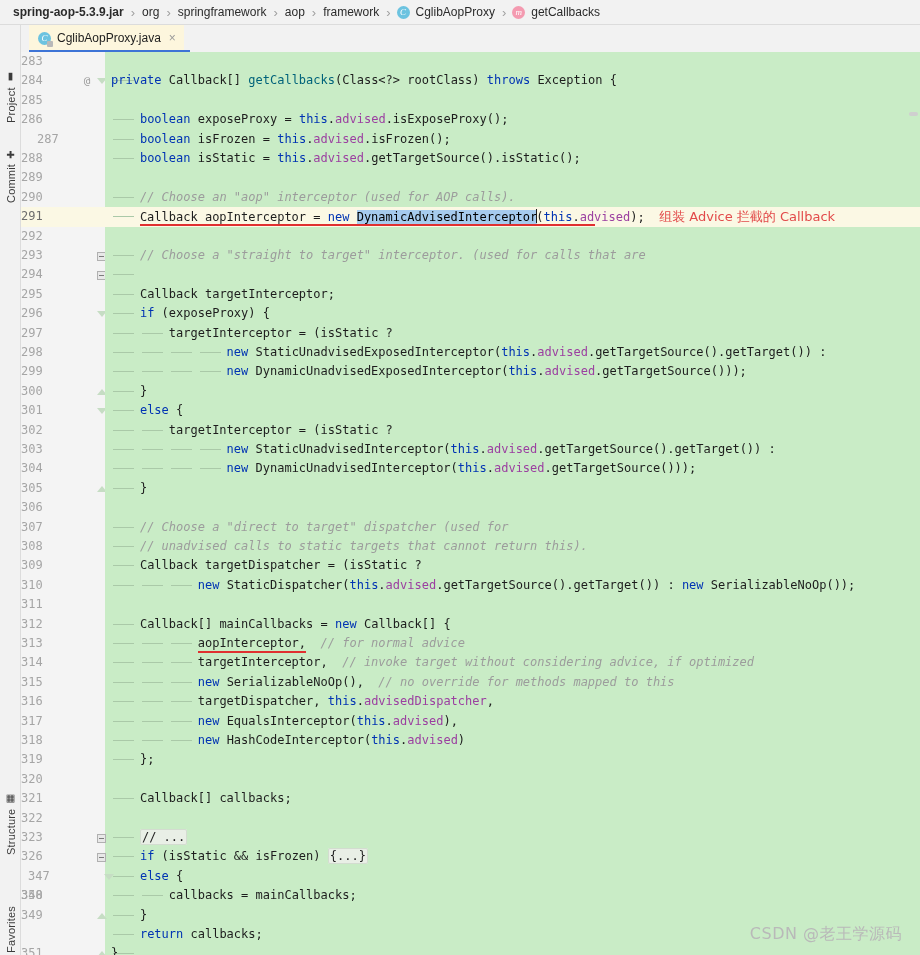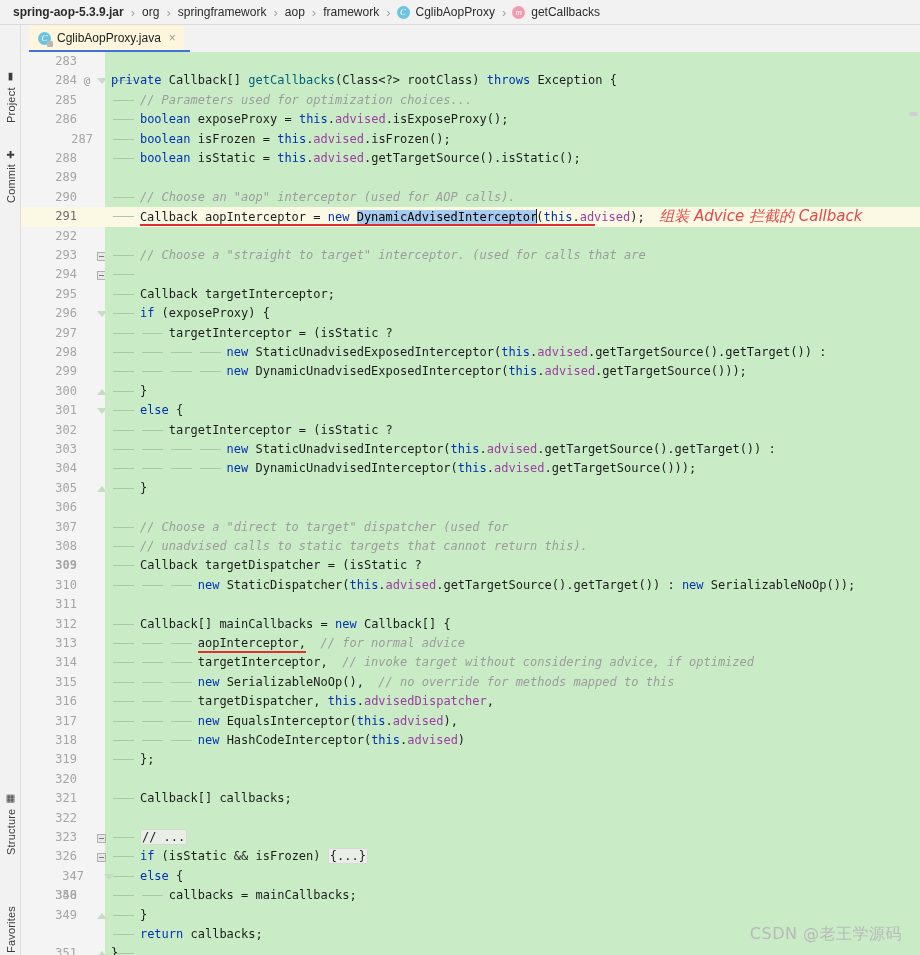--- a/index.html
+++ b/index.html
@@ -90,21 +90,21 @@
     background:#c9ecc6;
   }
   .row{
     position:relative;height:19.4px;line-height:19.4px;
     font-family:"DejaVu Sans Mono",monospace;font-size:12px;
     white-space:pre;
   }
   .row.cur{background:#fbf8e4;}
   .row.cur .ln{color:#6d6d6d;}
   .ln{
-    position:absolute;left:0;width:56px;text-align:right;
+    position:absolute;left:0;width:56px;text-align:left;
     color:#a5a5a5;font-family:"DejaVu Sans Mono",monospace;font-size:12px;
   }
   .at{
     position:absolute;left:60px;width:12px;text-align:center;
     color:#9a9a9a;font-size:11px;
   }
   .fold{
     position:absolute;left:76px;top:6px;width:9px;height:9px;
   }
   .fold.minus{
@@ -124,21 +124,21 @@
   .txt{font-family:"DejaVu Sans Mono",monospace;font-size:12px;color:#1d1d1d;}
   .kw{color:#0033b3;}
   .fld{color:#9b3fa0;}
   .mth{color:#00627a;}
   .cmt{color:#9c9c9c;font-style:italic;}
   .sel{background:#a6cbee;}
   .caret{
     display:inline-block;width:1px;height:14px;background:#1d1d1d;
     vertical-align:-2px;margin:0 -1px;
   }
-  .zh{color:#e24a4a;font-family:"DejaVu Sans",sans-serif;font-size:15px;font-style:italic;}
+  .zh{color:#e24a4a;font-family:"DejaVu Sans",sans-serif;font-size:13px;}
   .folded{
     background:#e9efe6;border:1px solid #d3dcd0;border-radius:2px;padding:0 1px;
     color:#1d1d1d;
   }
   .uline{
     position:absolute;height:2px;background:#e03030;
   }
 
   
   .watermark{
@@ -235,21 +235,21 @@
         <div class="row" style="position: absolute; left: 0px; top: 310.4px; width: 84px;"><span class="ln">299</span></div>
         <div class="row" style="position: absolute; left: 0px; top: 329.8px; width: 84px;"><span class="ln">300</span><span class="fold tri-up"></span></div>
         <div class="row" style="position: absolute; left: 0px; top: 349.2px; width: 84px;"><span class="ln">301</span><span class="fold tri-down"></span></div>
         <div class="row" style="position: absolute; left: 0px; top: 368.6px; width: 84px;"><span class="ln">302</span></div>
         <div class="row" style="position: absolute; left: 0px; top: 388px; width: 84px;"><span class="ln">303</span></div>
         <div class="row" style="position: absolute; left: 0px; top: 407.4px; width: 84px;"><span class="ln">304</span></div>
         <div class="row" style="position: absolute; left: 0px; top: 426.8px; width: 84px;"><span class="ln">305</span><span class="fold tri-up"></span></div>
         <div class="row" style="position: absolute; left: 0px; top: 446.2px; width: 84px;"><span class="ln">306</span></div>
         <div class="row" style="position: absolute; left: 0px; top: 465.6px; width: 84px;"><span class="ln">307</span></div>
         <div class="row" style="position: absolute; left: 0px; top: 485px; width: 84px;"><span class="ln">308</span></div>
-        <div class="row" style="position: absolute; left: 0px; top: 504.4px; width: 84px; font-weight: bold;"><span class="ln">309</span></div>
+        <div class="row" style="position: absolute; left: 0px; top: 504.4px; width: 84px;"><span class="ln">309</span></div>
         <div class="row" style="position: absolute; left: 0px; top: 523.8px; width: 84px;"><span class="ln">310</span></div>
         <div class="row" style="position: absolute; left: 0px; top: 543.2px; width: 84px;"><span class="ln">311</span></div>
         <div class="row" style="position: absolute; left: 0px; top: 562.6px; width: 84px;"><span class="ln">312</span></div>
         <div class="row" style="position: absolute; left: 0px; top: 582px; width: 84px;"><span class="ln">313</span></div>
         <div class="row" style="position: absolute; left: 0px; top: 601.4px; width: 84px;"><span class="ln">314</span></div>
         <div class="row" style="position: absolute; left: 0px; top: 620.8px; width: 84px;"><span class="ln">315</span></div>
         <div class="row" style="position: absolute; left: 0px; top: 640.2px; width: 84px;"><span class="ln">316</span></div>
         <div class="row" style="position: absolute; left: 0px; top: 659.6px; width: 84px;"><span class="ln">317</span></div>
         <div class="row" style="position: absolute; left: 0px; top: 679px; width: 84px;"><span class="ln">318</span></div>
         <div class="row" style="position: absolute; left: 0px; top: 698.4px; width: 84px;"><span class="ln">319</span></div>
@@ -260,21 +260,20 @@
         <div class="row" style="position: absolute; left: 0px; top: 795.4px; width: 84px;"><span class="ln">326</span><span class="fold minus"></span></div>
         <div class="row" style="position: absolute; left: 7px; top: 814.8px; width: 84px;"><span class="ln">347</span><span class="fold tri-down"></span></div>
         <div class="row" style="position: absolute; left: 0px; top: 834.2px; width: 84px;"><span class="ln">348</span></div>
         <div class="row" style="position: absolute; left: 0px; top: 853.6px; width: 84px;"><span class="ln">349</span><span class="fold tri-up"></span></div>
         <div class="row" style="position: absolute; left: 0px; top: 834px; width: 84px;"><span class="ln">350</span></div>
         <div class="row" style="position: absolute; left: 0px; top: 892.4px; width: 84px;"><span class="ln">351</span><span class="fold tri-up"></span></div>
       </div>
     <div class="code-area" id="code-area">
         <div class="row" style="position: absolute; left: 0px; top: 0px; right: 0px; padding-left: 6px;"><span style="position:relative;"></span></div>
         <div class="row" style="position: absolute; left: 0px; top: 19.4px; right: 0px; padding-left: 6px;"><span style="position:absolute;left:8px;top:9px;width:20.88px;height:1px;background:#aac9a8;"></span><span style="position:relative;"><span class="kw">private</span><span class="txt"> </span><span class="txt">Callback</span><span class="txt">[]</span><span class="txt"> </span><span class="mth">getCallbacks</span><span class="txt">(</span><span class="txt">Class</span><span class="txt">&lt;?&gt;</span><span class="txt"> </span><span class="txt">rootClass</span><span class="txt">)</span><span class="txt"> </span><span class="kw">throws</span><span class="txt"> </span><span class="txt">Exception</span><span class="txt"> </span><span class="txt">{</span></span></div>
-        <div class="row" style="position: absolute; left: 0px; top: 38.8px; right: 0px; padding-left: 6px;"><span style="position:absolute;left:8px;top:9px;width:20.88px;height:1px;background:#aac9a8;"></span><span style="position:relative;"><span class="txt">    </span><span class="cmt">// Parameters used for optimization choices...</span></span></div>
         <div class="row" style="position: absolute; left: 0px; top: 58.2px; right: 0px; padding-left: 6px;"><span style="position:absolute;left:8px;top:9px;width:20.88px;height:1px;background:#aac9a8;"></span><span style="position:relative;"><span class="txt">    </span><span class="kw">boolean</span><span class="txt"> </span><span class="txt">exposeProxy</span><span class="txt"> </span><span class="txt">=</span><span class="txt"> </span><span class="kw">this</span><span class="txt">.</span><span class="fld">advised</span><span class="txt">.</span><span class="txt">isExposeProxy</span><span class="txt">();</span></span></div>
         <div class="row" style="position: absolute; left: 0px; top: 77.6px; right: 0px; padding-left: 6px;"><span style="position:absolute;left:8px;top:9px;width:20.88px;height:1px;background:#aac9a8;"></span><span style="position:relative;"><span class="txt">    </span><span class="kw">boolean</span><span class="txt"> </span><span class="txt">isFrozen</span><span class="txt"> </span><span class="txt">=</span><span class="txt"> </span><span class="kw">this</span><span class="txt">.</span><span class="fld">advised</span><span class="txt">.</span><span class="txt">isFrozen</span><span class="txt">();</span></span></div>
         <div class="row" style="position: absolute; left: 0px; top: 97px; right: 0px; padding-left: 6px;"><span style="position:absolute;left:8px;top:9px;width:20.88px;height:1px;background:#aac9a8;"></span><span style="position:relative;"><span class="txt">    </span><span class="kw">boolean</span><span class="txt"> </span><span class="txt">isStatic</span><span class="txt"> </span><span class="txt">=</span><span class="txt"> </span><span class="kw">this</span><span class="txt">.</span><span class="fld">advised</span><span class="txt">.</span><span class="txt">getTargetSource</span><span class="txt">().</span><span class="txt">isStatic</span><span class="txt">();</span></span></div>
         <div class="row" style="position: absolute; left: 0px; top: 116.4px; right: 0px; padding-left: 6px;"><span style="position:relative;"></span></div>
         <div class="row" style="position: absolute; left: 0px; top: 135.8px; right: 0px; padding-left: 6px;"><span style="position:absolute;left:8px;top:9px;width:20.88px;height:1px;background:#aac9a8;"></span><span style="position:relative;"><span class="txt">    </span><span class="cmt">// Choose an "aop" interceptor (used for AOP calls).</span></span></div>
         <div class="row cur" style="position: absolute; left: 0px; top: 155.2px; right: 0px; padding-left: 6px;"><span style="position:absolute;left:8px;top:9px;width:20.88px;height:1px;background:#aac9a8;"></span><span style="position:relative;"><span class="txt">    Callback aopInterceptor = </span><span class="kw">new</span><span class="txt"> </span><span class="sel">DynamicAdvisedInterceptor</span><span class="caret"></span><span class="txt">(</span><span class="kw">this</span><span class="txt">.</span><span class="fld">advised</span><span class="txt">);  </span><span class="zh">组装 Advice 拦截的 Callback</span></span></div>
         <div class="uline" style="left: 34.88px; top: 172.2px; width: 454.86px;"></div>
         <div class="row" style="position: absolute; left: 0px; top: 174.6px; right: 0px; padding-left: 6px;"><span style="position:relative;"></span></div>
         <div class="row" style="position: absolute; left: 0px; top: 194px; right: 0px; padding-left: 6px;"><span style="position:absolute;left:8px;top:9px;width:20.88px;height:1px;background:#aac9a8;"></span><span style="position:relative;"><span class="txt">    </span><span class="cmt">// Choose a "straight to target" interceptor. (used for calls that are</span></span></div>
         <div class="row" style="position: absolute; left: 0px; top: 213.4px; right: 0px; padding-left: 6px;"><span style="position:absolute;left:8px;top:9px;width:20.88px;height:1px;background:#aac9a8;"></span></div>

